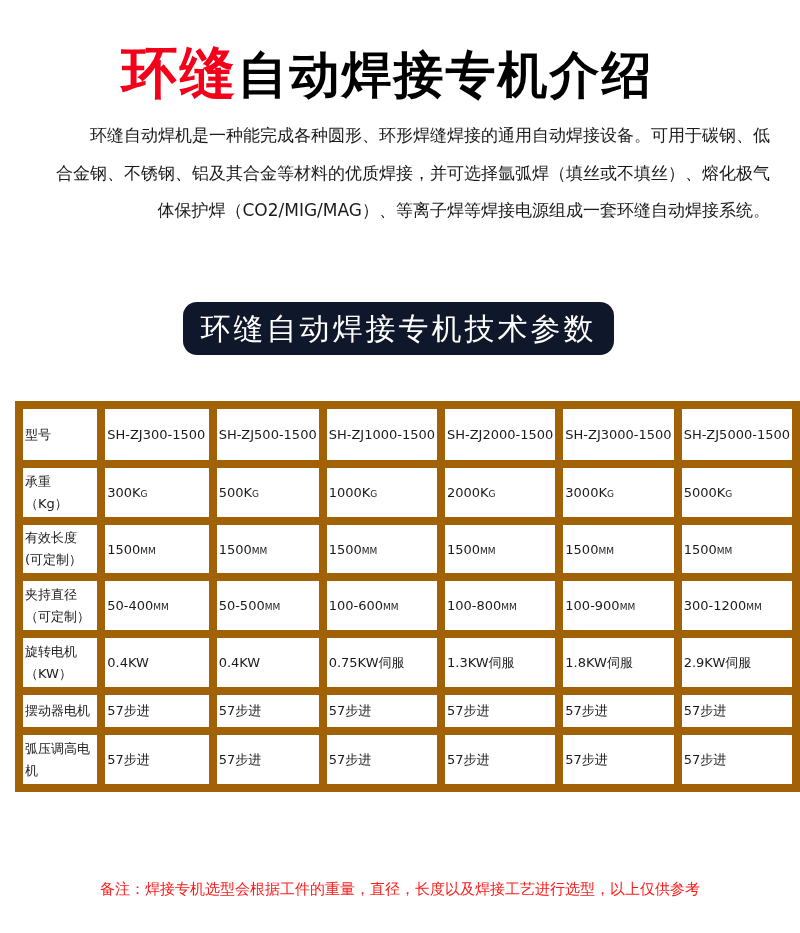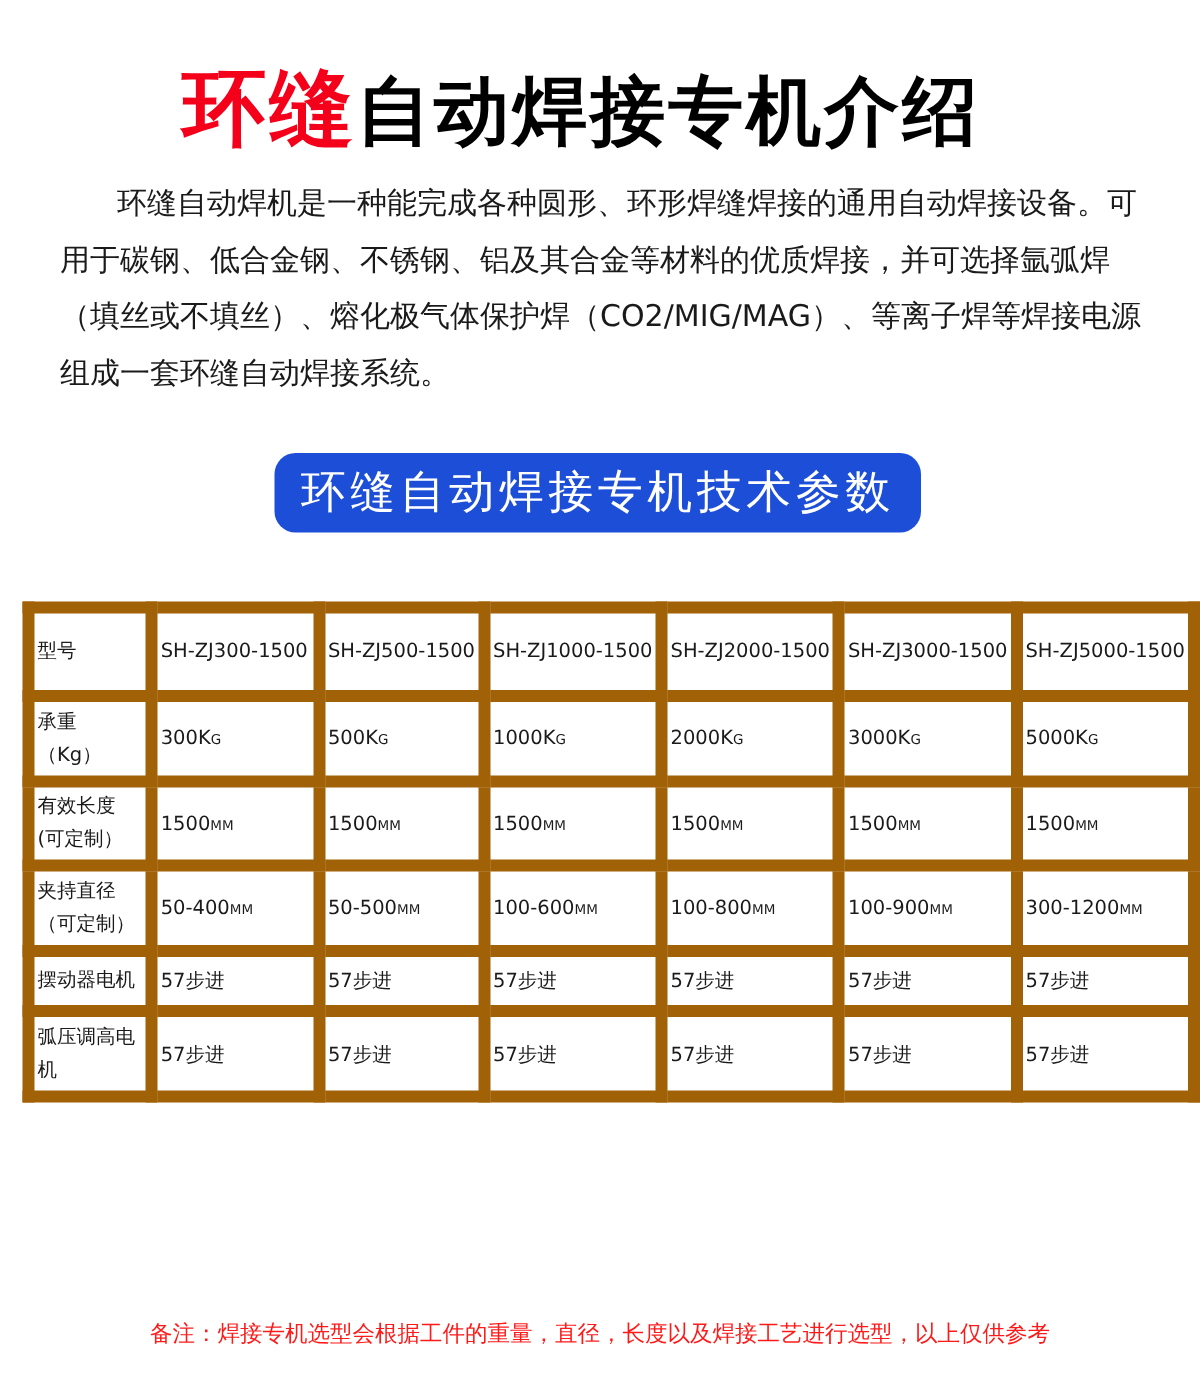--- a/index.html
+++ b/index.html
@@ -3,24 +3,24 @@
 <meta charset="utf-8">
 <style>
   html, body { margin: 0; padding: 0; background: #ffffff; }
   body { width: 800px; height: 933px; position: relative; overflow: hidden;
          font-family: "DejaVu Sans", "Liberation Sans", sans-serif; color: #111; }
   .title { position: absolute; left: 0; top: 38px; width: 775px; text-align: center;
            font-weight: bold; font-size: 50px; line-height: 70px; letter-spacing: 2px; }
   .title .red { color: #f4001a; font-size: 56px; }
   .title .black { color: #000; }
   .intro { position: absolute; left: 40px; top: 117px; width: 730px;
-           font-size: 20px; line-height: 37.5px; color: #1a1a1a; }
+           font-size: 17px; line-height: 37.5px; color: #1a1a1a; text-align: right; }
   .intro p { margin: 0; text-indent: 38px; }
   .banner { position: absolute; left: 183px; top: 302px; width: 431px; height: 53px;
-            background: #1d4ed8; border-radius: 14px; color: #fff; text-align: center;
+            background: #0f172a; border-radius: 14px; color: #fff; text-align: center;
             font-size: 30px; line-height: 53px; letter-spacing: 3px; }
   table.spec { position: absolute; left: 15px; top: 401px; border-collapse: collapse;
                table-layout: fixed; }
   table.spec td { border: 8px solid #a16207; text-align: left; vertical-align: middle;
                   font-size: 13px; color: #1a1a1a; padding: 0 2px; white-space: nowrap;
                   overflow: hidden; }
   table.spec td.label { font-size: 13px; line-height: 22px; white-space: normal; }
   table.spec td.model { font-size: 13px; letter-spacing: 0px; }
   .unit { font-size: 9px; }
   .note { position: absolute; left: 0; top: 878px; width: 800px; text-align: center;
@@ -91,20 +91,32 @@
           <div>夹持直径</div>
           <div>（可定制）</div>
         </td>
         <td><span>50-400</span><span class="unit">MM</span></td>
         <td><span>50-500</span><span class="unit">MM</span></td>
         <td><span>100-600</span><span class="unit">MM</span></td>
         <td><span>100-800</span><span class="unit">MM</span></td>
         <td><span>100-900</span><span class="unit">MM</span></td>
         <td><span>300-1200</span><span class="unit">MM</span></td>
       </tr>
+      <tr style="height: 57px;">
+        <td class="label">
+          <div>旋转电机</div>
+          <div>（KW）</div>
+        </td>
+        <td><span>0.4KW</span></td>
+        <td><span>0.4KW</span></td>
+        <td><span>0.75KW伺服</span></td>
+        <td><span>1.3KW伺服</span></td>
+        <td><span>1.8KW伺服</span></td>
+        <td><span>2.9KW伺服</span></td>
+      </tr>
       <tr style="height: 40px; border-radius: 15px;">
         <td class="label">
           <div>摆动器电机</div>
         </td>
         <td><span>57步进</span></td>
         <td><span>57步进</span></td>
         <td><span>57步进</span></td>
         <td><span>57步进</span></td>
         <td><span>57步进</span></td>
         <td><span>57步进</span></td>

